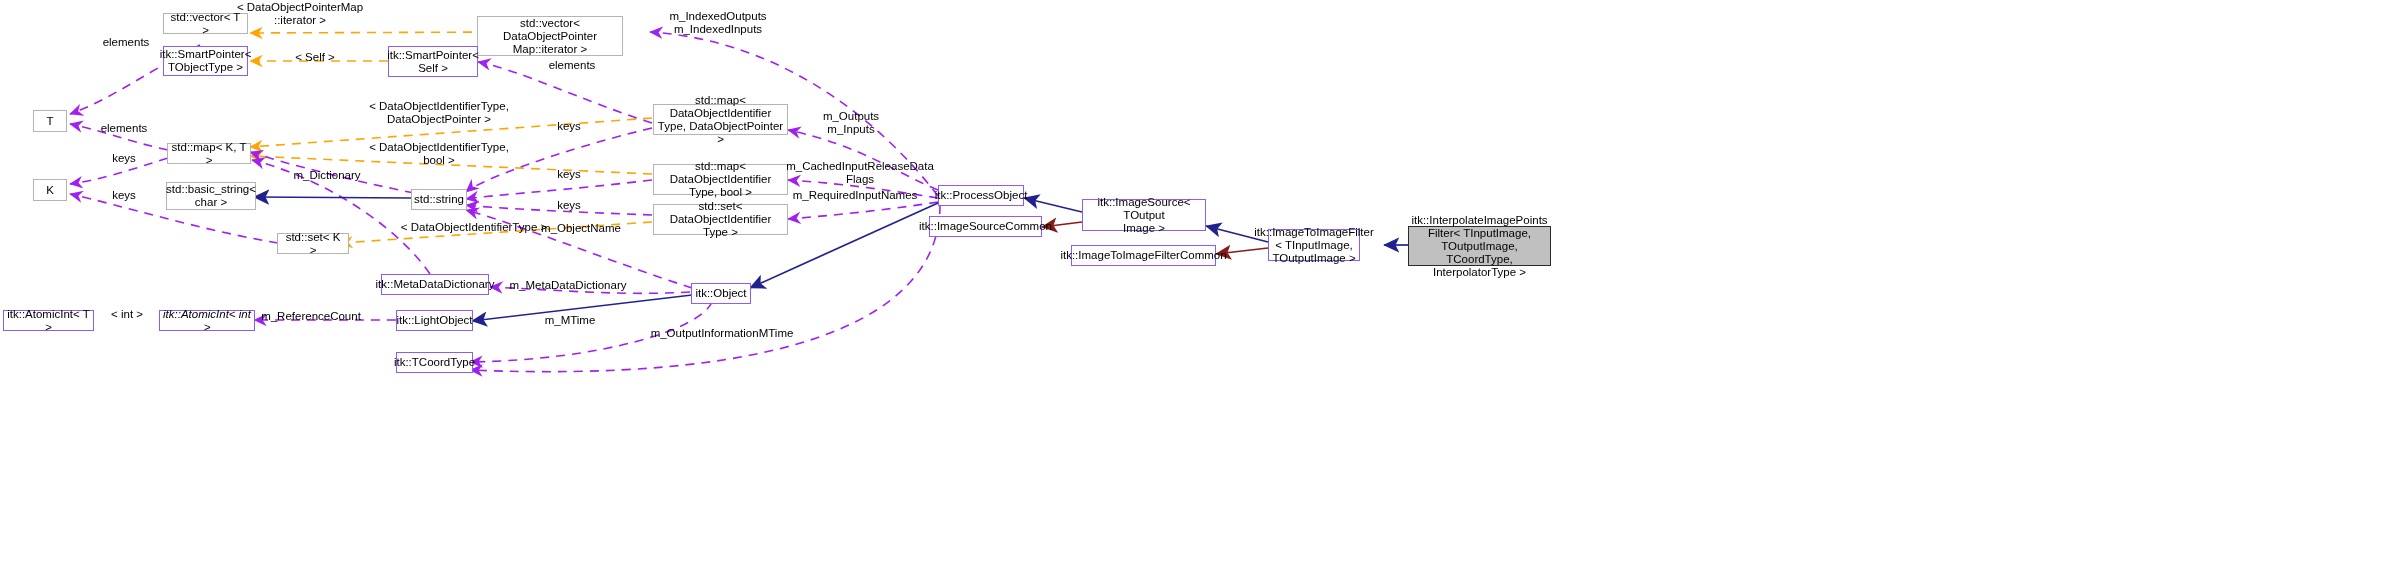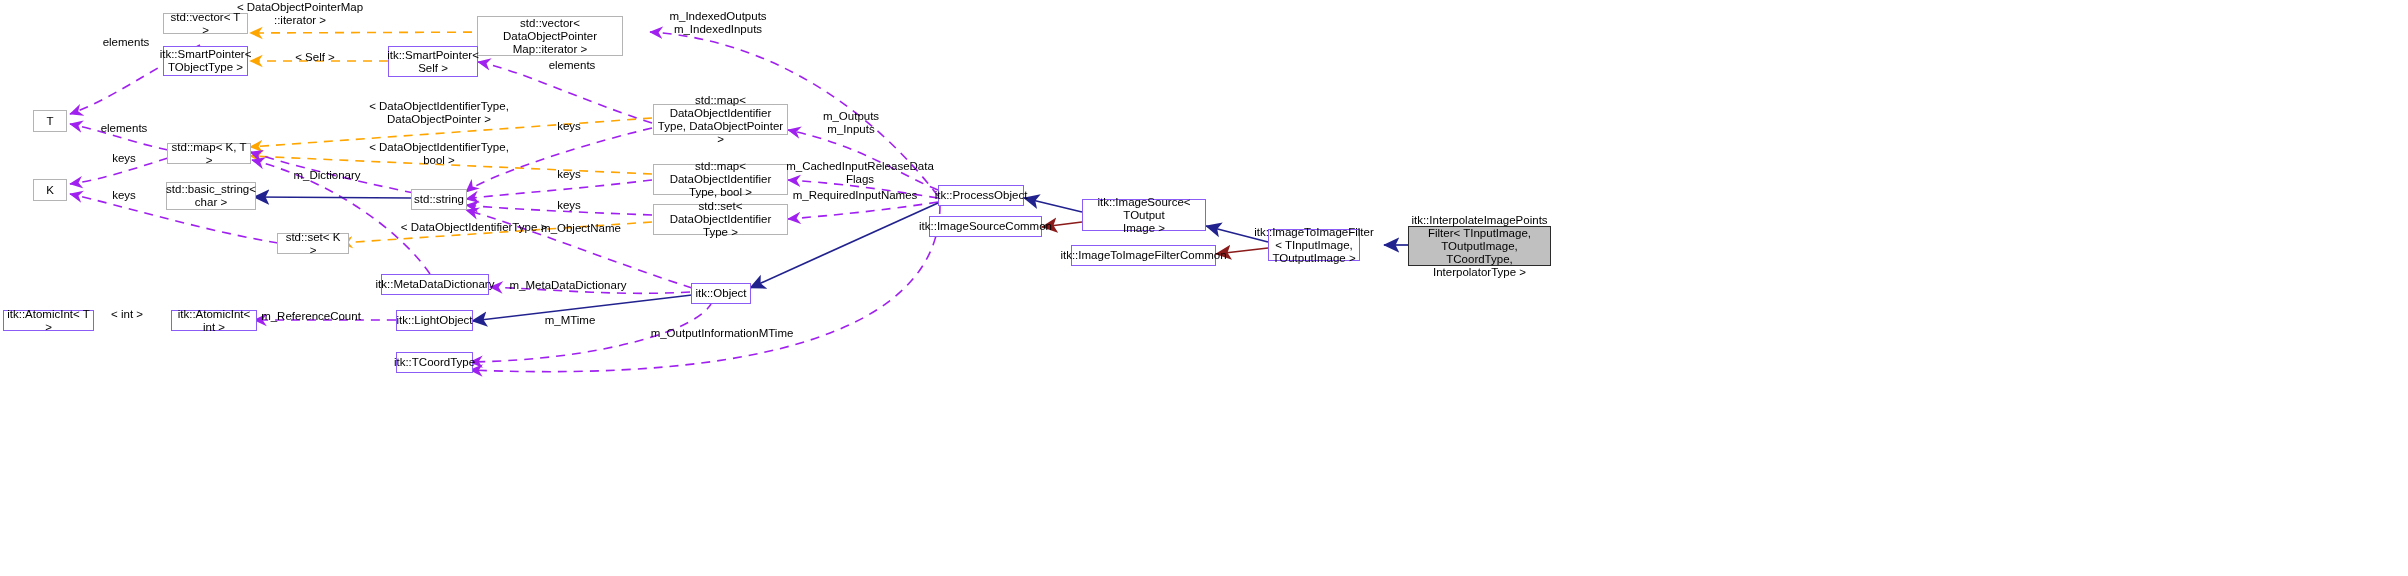--- a/index.html
+++ b/index.html
@@ -197,21 +197,21 @@
   <div class="node current" style="left:1408px; top:226px; width:143px; height:40px;">itk::InterpolateImagePoints
 Filter&lt; TInputImage, TOutputImage,
 TCoordType, InterpolatorType &gt;</div>
 
   <div class="node strong" style="left:381px;  top:274px; width:108px; height:21px;">itk::MetaDataDictionary</div>
 
   <div class="node strong" style="left:691px;  top:283px; width:60px;  height:21px;">itk::Object</div>
 
   <div class="node strong" style="left:3px;    top:310px; width:91px;  height:21px;">itk::AtomicInt&lt; T &gt;</div>
 
-  <div class="node strong" style="left:171px;  top:310px; width:86px;  height:21px;">itk::AtomicInt&lt; int &gt;</div>
+  <div class="node strong" style="left:159px;  top:310px; width:96px;  height:21px;font-style:italic;">itk::AtomicInt&lt; int &gt;</div>
 
   <div class="node strong" style="left:396px;  top:310px; width:77px;  height:21px;">itk::LightObject</div>
 
   <div class="node strong" style="left:396px;  top:352px; width:77px;  height:21px;">itk::TCoordType</div>
 
   <div class="elabel" style="left:300px; top:1px;">&lt; DataObjectPointerMap
 ::iterator &gt;</div>
 
   <div class="elabel" style="left:126px; top:36px;">elements</div>
 

